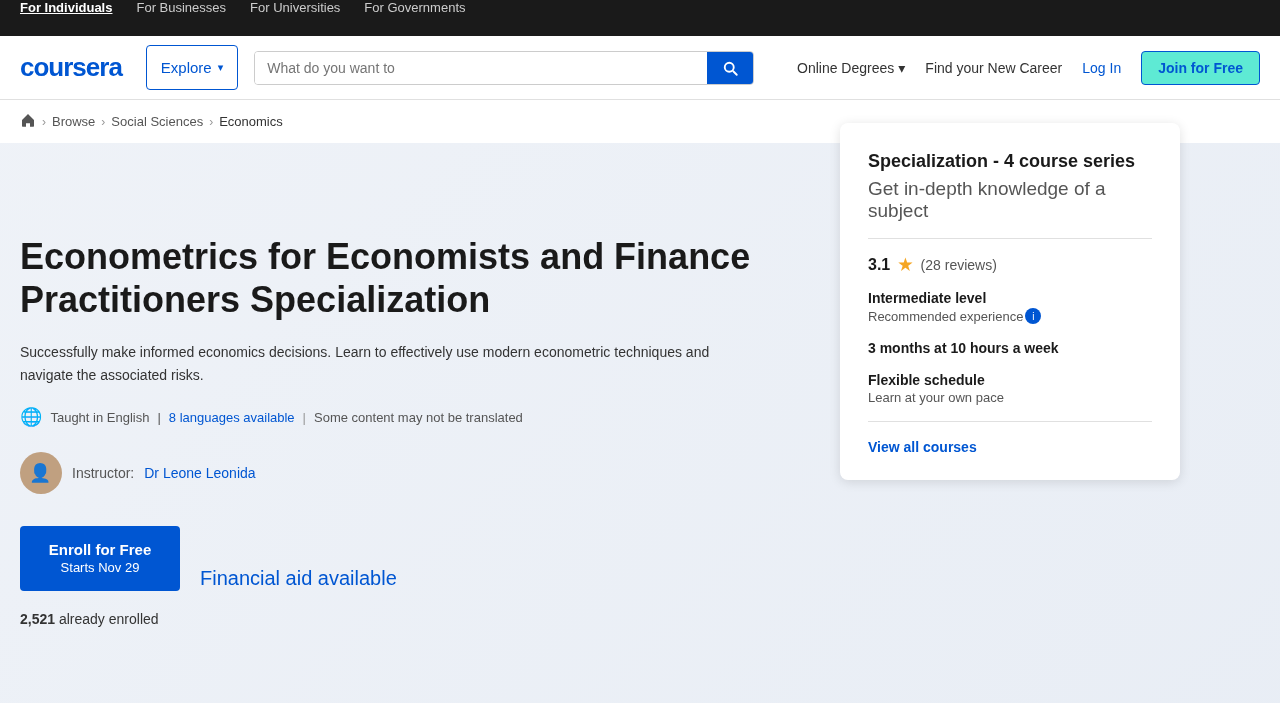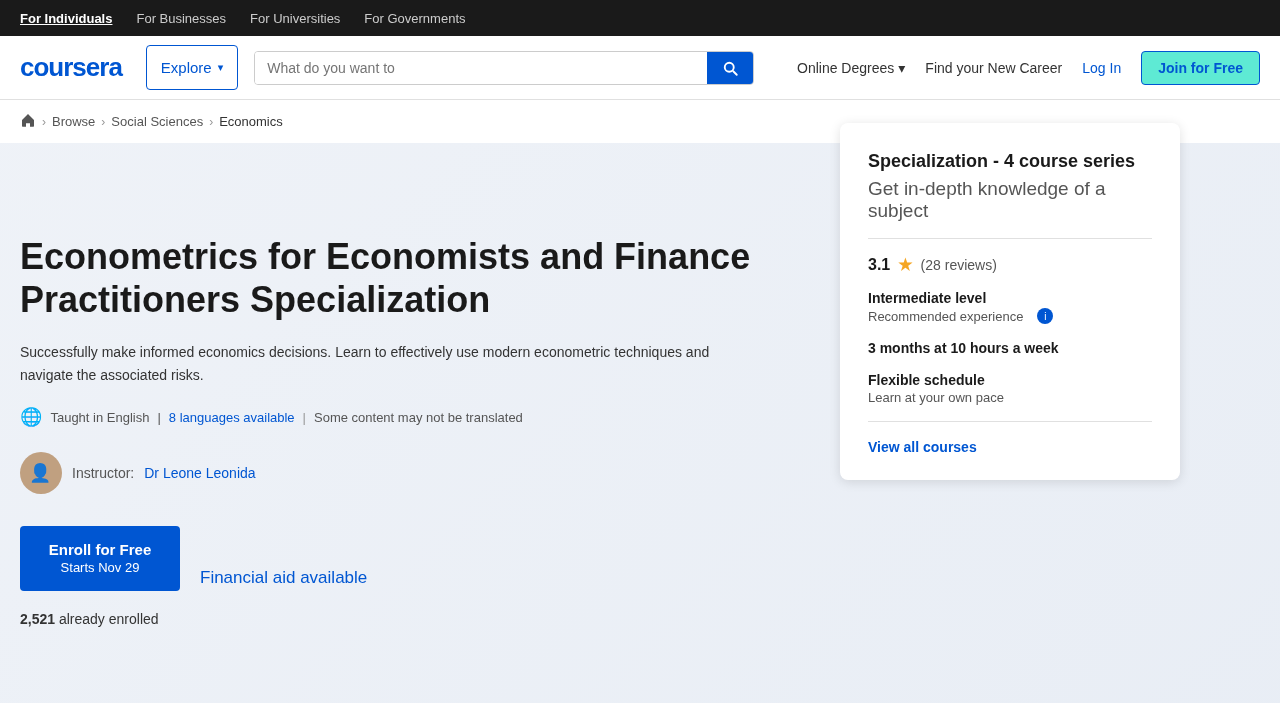--- a/index.html
+++ b/index.html
@@ -3,21 +3,21 @@
   <meta charset="utf-8">
   <style>
     * { margin: 0; padding: 0; box-sizing: border-box; }
     body { font-family: 'Source Sans Pro', Arial, sans-serif; background: #fff; width: 1280px; min-height: 720px; overflow-x: hidden; }
 
     
     .top-nav {
       background: #1a1a1a;
       height: 36px;
       display: flex;
-      align-items: center;
+      align-items: flex-start;
       padding: 0 20px;
       gap: 24px;
     }
     .top-nav-item {
       color: #ccc;
       font-size: 13px;
       cursor: pointer;
       white-space: nowrap;
     }
     .top-nav-item.active {
@@ -230,21 +230,21 @@
       font-size: 15px;
       font-weight: 700;
       cursor: pointer;
       text-align: center;
       line-height: 1.3;
       min-width: 160px;
     }
     .enroll-btn .starts { font-size: 13px; font-weight: 400; }
     .financial-aid {
       color: #0056d2;
-      font-size: 17px;
+      font-size: 20px;
       cursor: pointer;
       margin-top: 40px;
     }
 
     .enrolled-count {
       font-size: 14px;
       color: #333;
     }
     .enrolled-count strong { font-weight: 700; }
 
@@ -295,21 +295,21 @@
       font-size: 14px;
       font-weight: 600;
       color: #1a1a1a;
       margin-bottom: 2px;
     }
     .card-section-sub {
       font-size: 13px;
       color: #555;
       display: flex;
       align-items: center;
-      gap: 14px;
+      gap: 2px;
     }
     .info-icon {
       width: 16px;
       height: 16px;
       border-radius: 50%;
       background: #0056d2;
       color: #fff;
       font-size: 10px;
       display: inline-flex;
       align-items: center;

